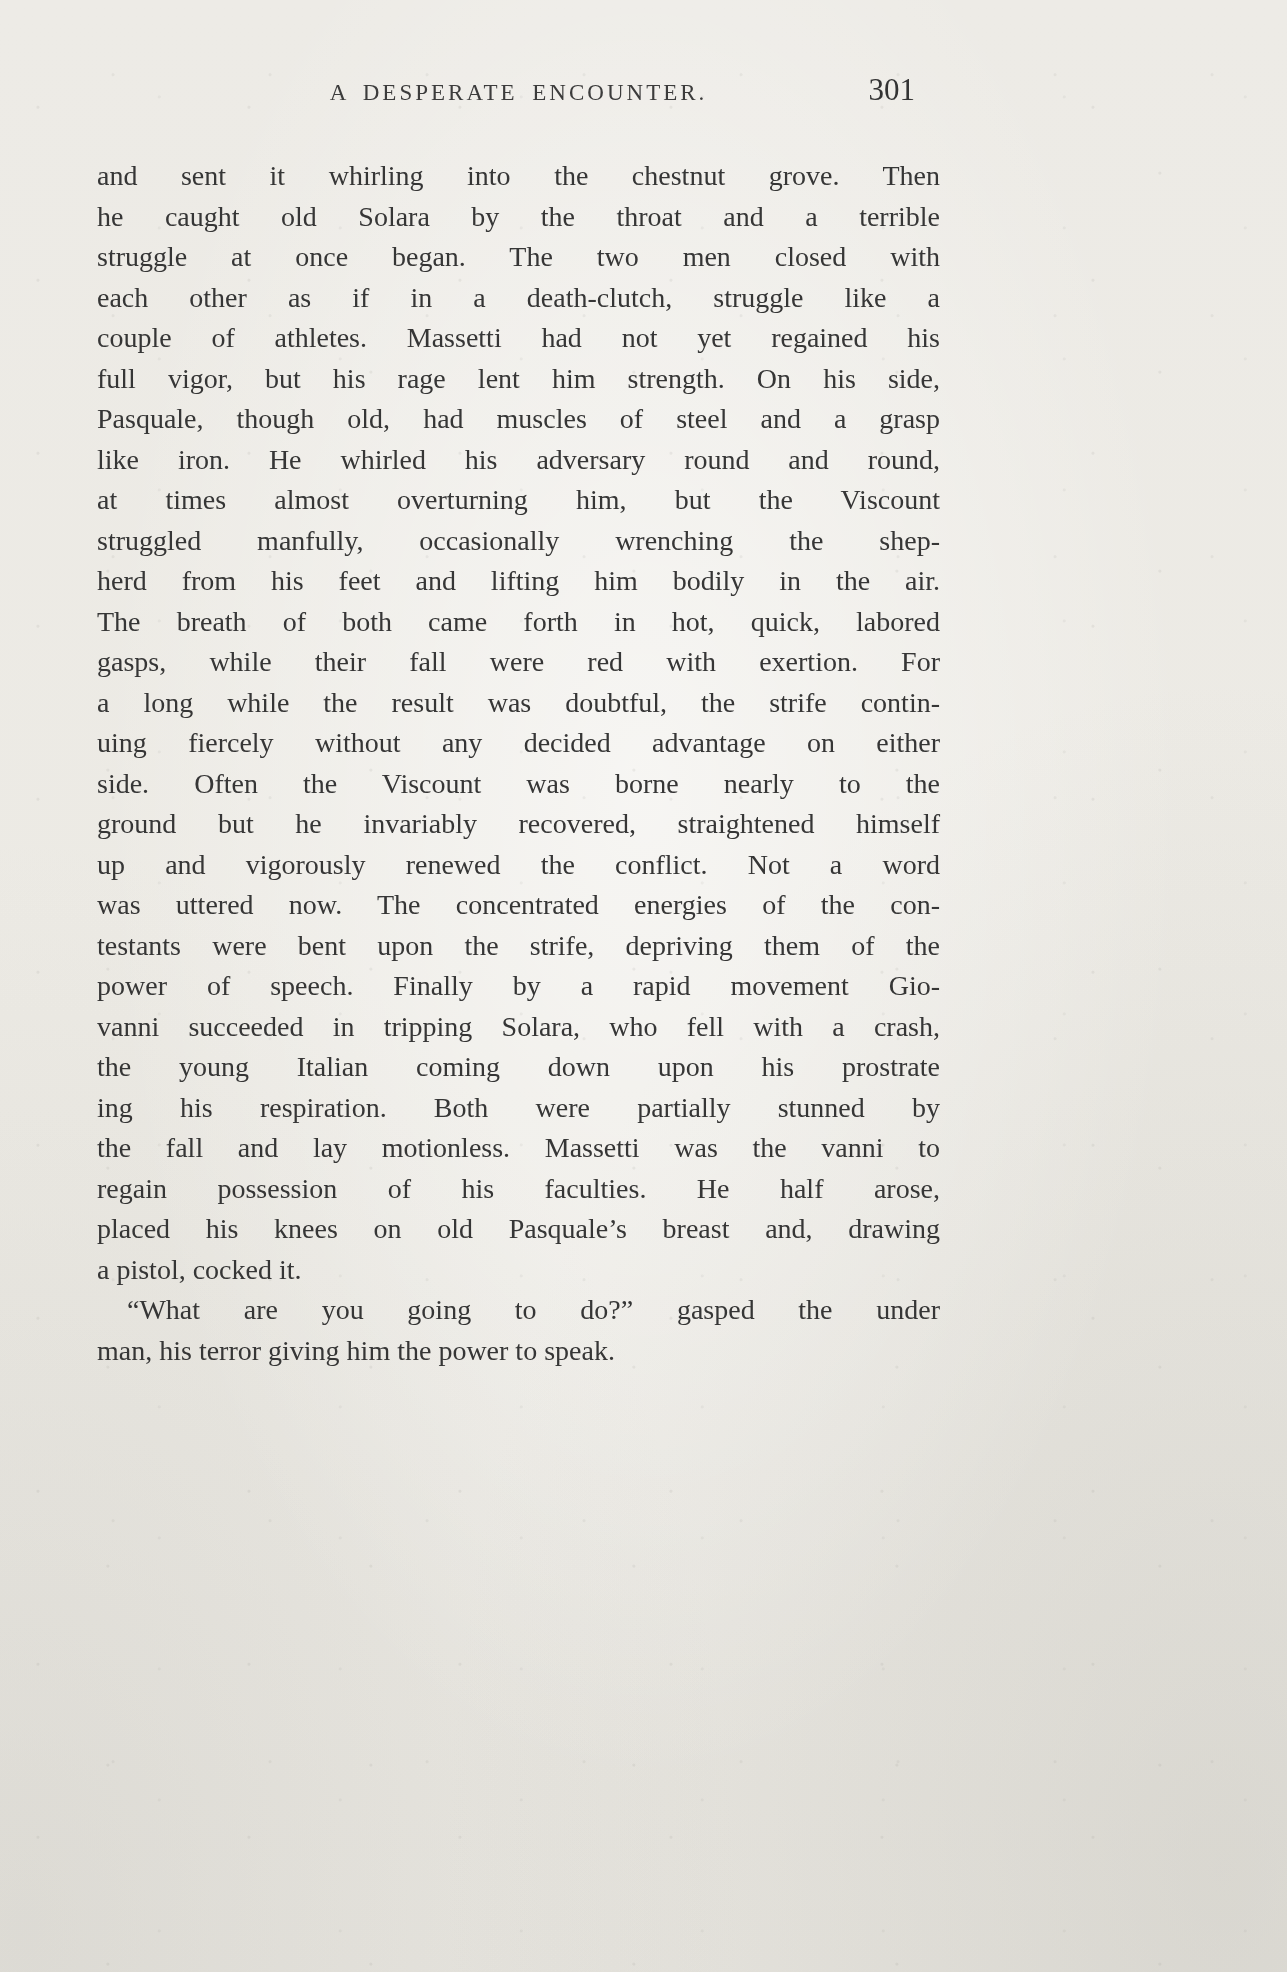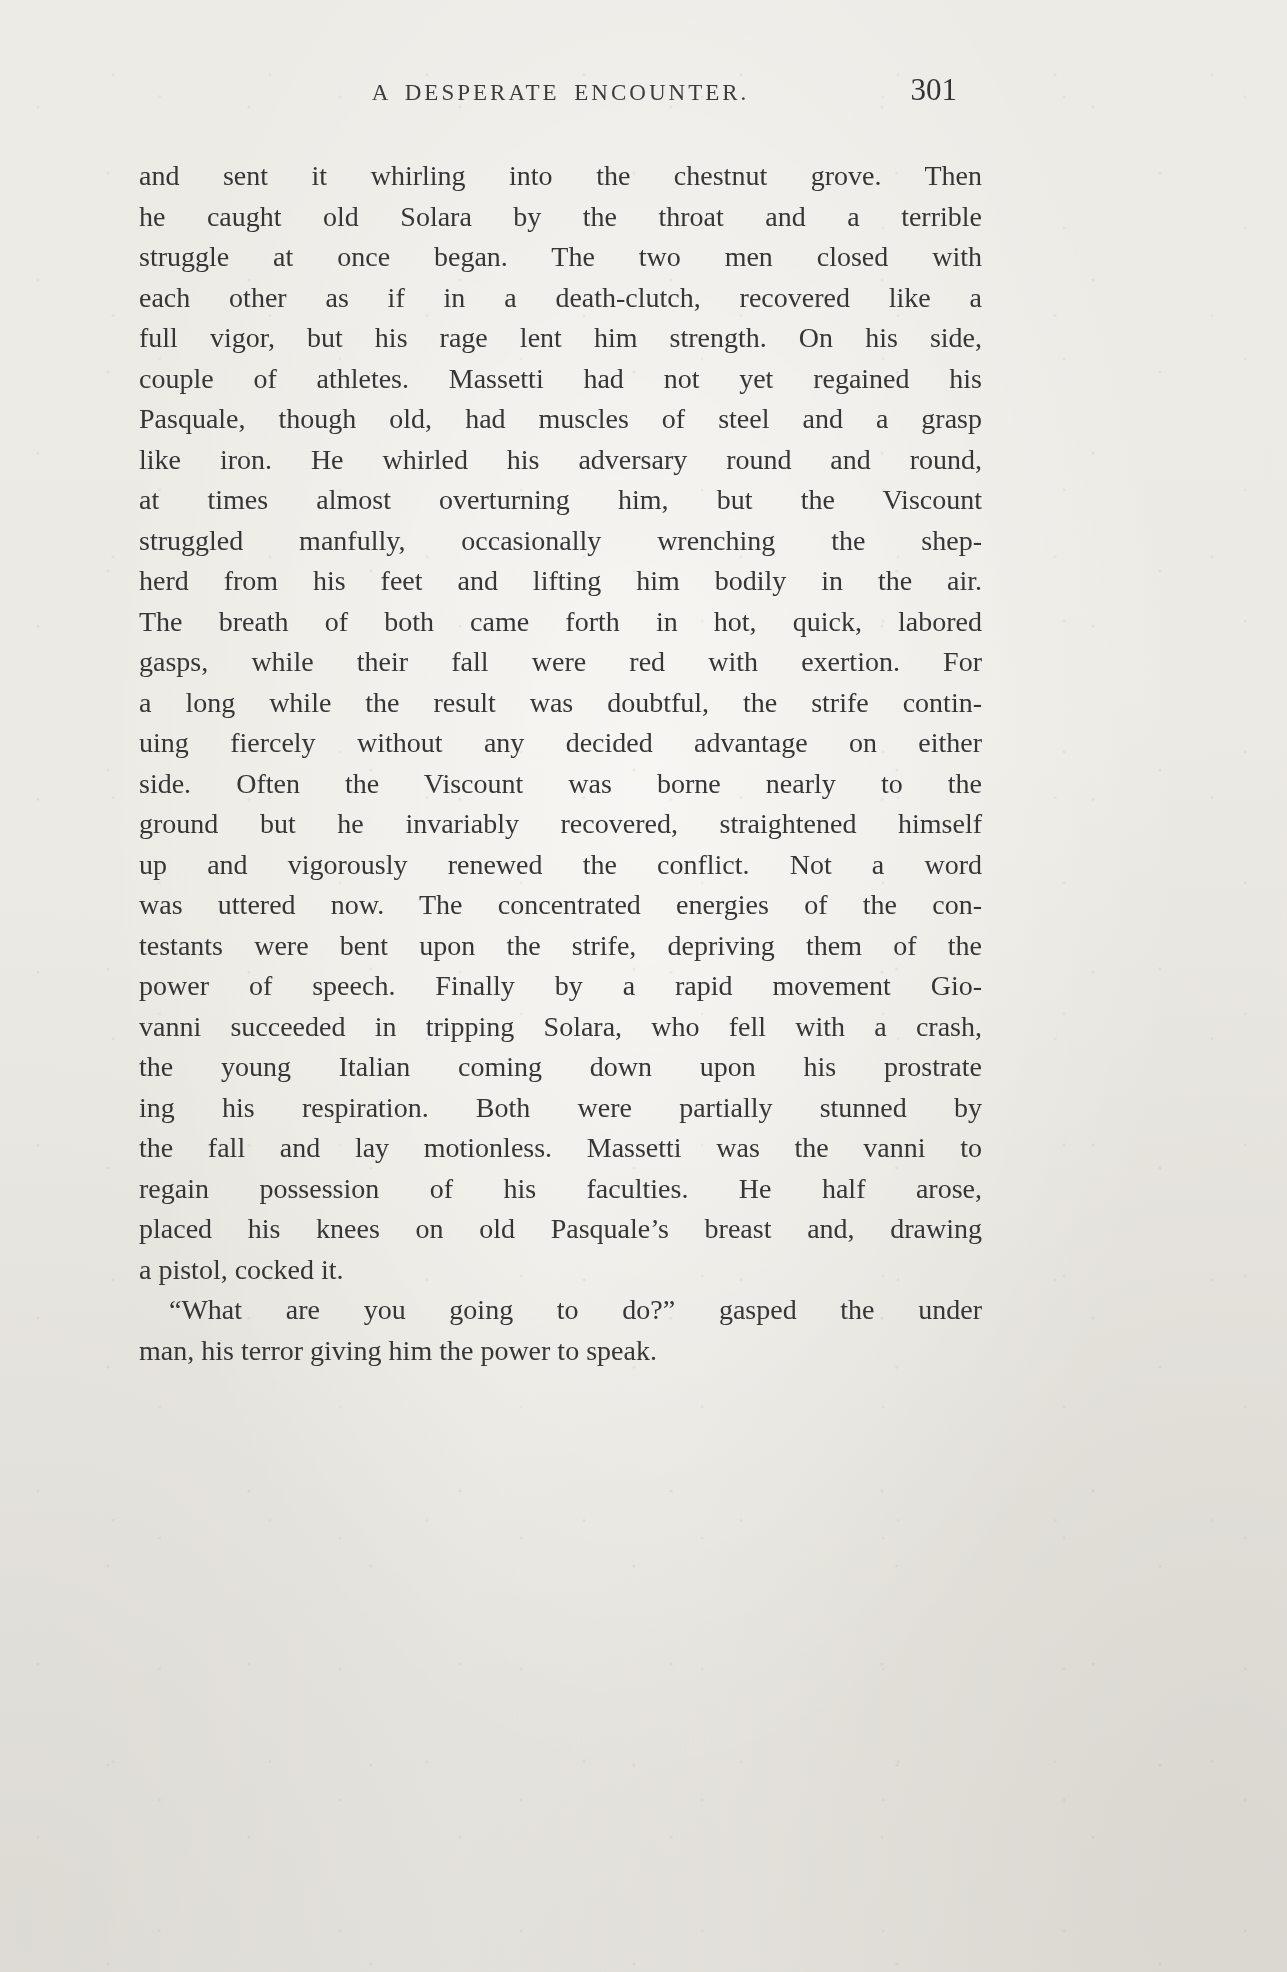--- a/index.html
+++ b/index.html
@@ -16,21 +16,20 @@
       radial-gradient(ellipse at 50% 40%, rgba(255,255,255,0.55) 0%, rgba(255,255,255,0) 60%),
       radial-gradient(ellipse at 95% 95%, rgba(190,188,180,0.35) 0%, rgba(190,188,180,0) 45%),
       radial-gradient(ellipse at 2% 98%, rgba(195,193,186,0.30) 0%, rgba(195,193,186,0) 40%),
       linear-gradient(180deg, #edebe6 0%, #eceae4 55%, #e7e5df 100%);
   }
   .scan-page {
     position: absolute;
     left: 97px;
     top: 0;
     width: 843px;
-    margin-left: 42px;
   }
   .page-header {
     position: relative;
     height: 58px;
     margin-top: 80px;
   }
   .running-title {
     position: absolute;
     left: 0;
     right: 0;
@@ -92,23 +91,23 @@
 <div class="scan-page">
   <div class="page-header">
     <div class="running-title">A DESPERATE ENCOUNTER.</div>
     <div class="page-number">301</div>
   </div>
   <div class="page-body">
       <div class="paragraph">
         <div class="line">and sent it whirling into the chestnut grove. Then</div>
         <div class="line">he caught old Solara by the throat and a terrible</div>
         <div class="line">struggle at once began. The two men closed with</div>
-        <div class="line">each other as if in a death-clutch, recovered like a</div>
+        <div class="line">each other as if in a death-clutch, struggle like a</div>
+        <div class="line">couple of athletes. Massetti had not yet regained his</div>
         <div class="line">full vigor, but his rage lent him strength. On his side,</div>
-        <div class="line">couple of athletes. Massetti had not yet regained his</div>
         <div class="line">Pasquale, though old, had muscles of steel and a grasp</div>
         <div class="line">like iron. He whirled his adversary round and round,</div>
         <div class="line">at times almost overturning him, but the Viscount</div>
         <div class="line">struggled manfully, occasionally wrenching the shep-</div>
         <div class="line">herd from his feet and lifting him bodily in the air.</div>
         <div class="line">The breath of both came forth in hot, quick, labored</div>
         <div class="line">gasps, while their fall were red with exertion. For</div>
         <div class="line">a long while the result was doubtful, the strife contin-</div>
         <div class="line">uing fiercely without any decided advantage on either</div>
         <div class="line">side. Often the Viscount was borne nearly to the</div>

